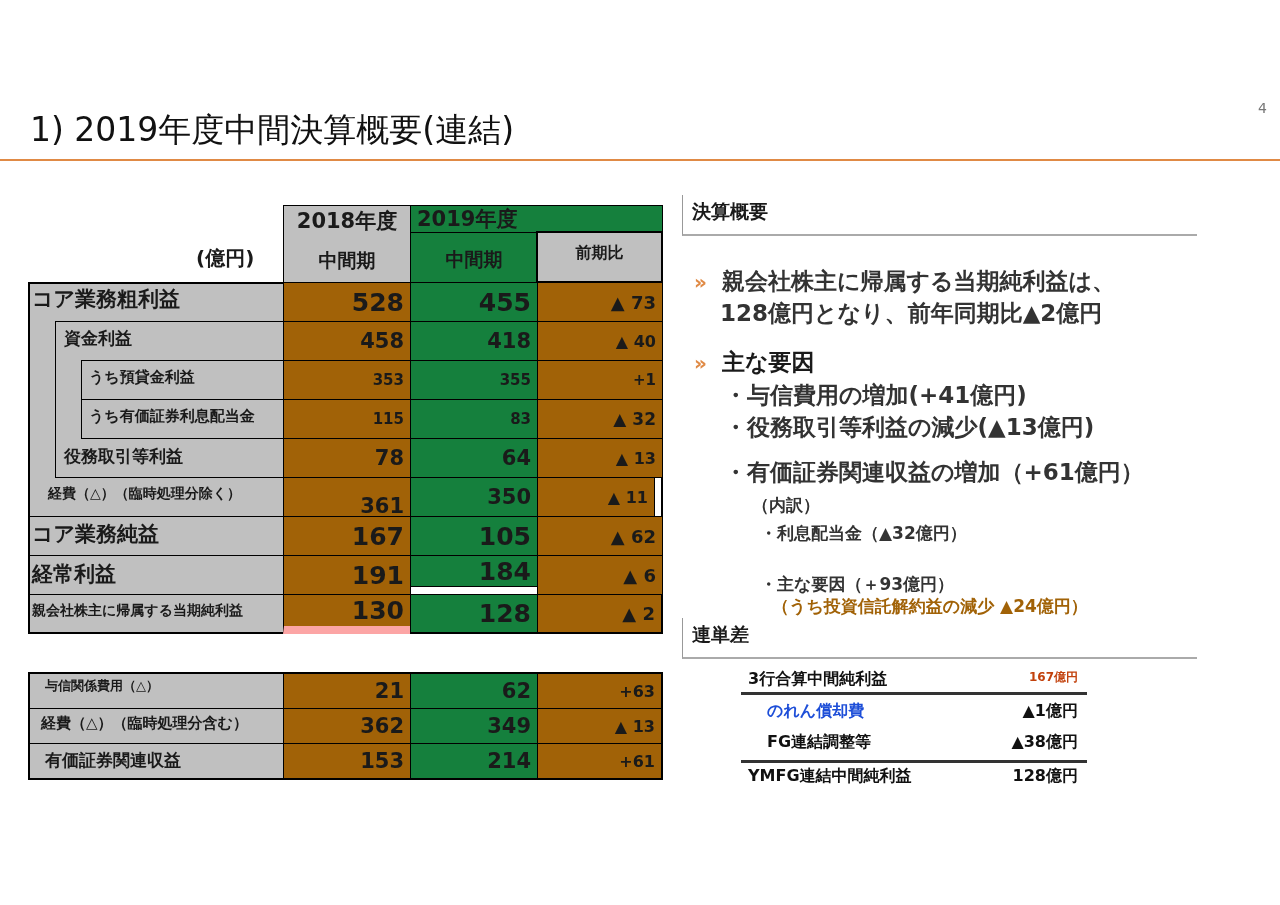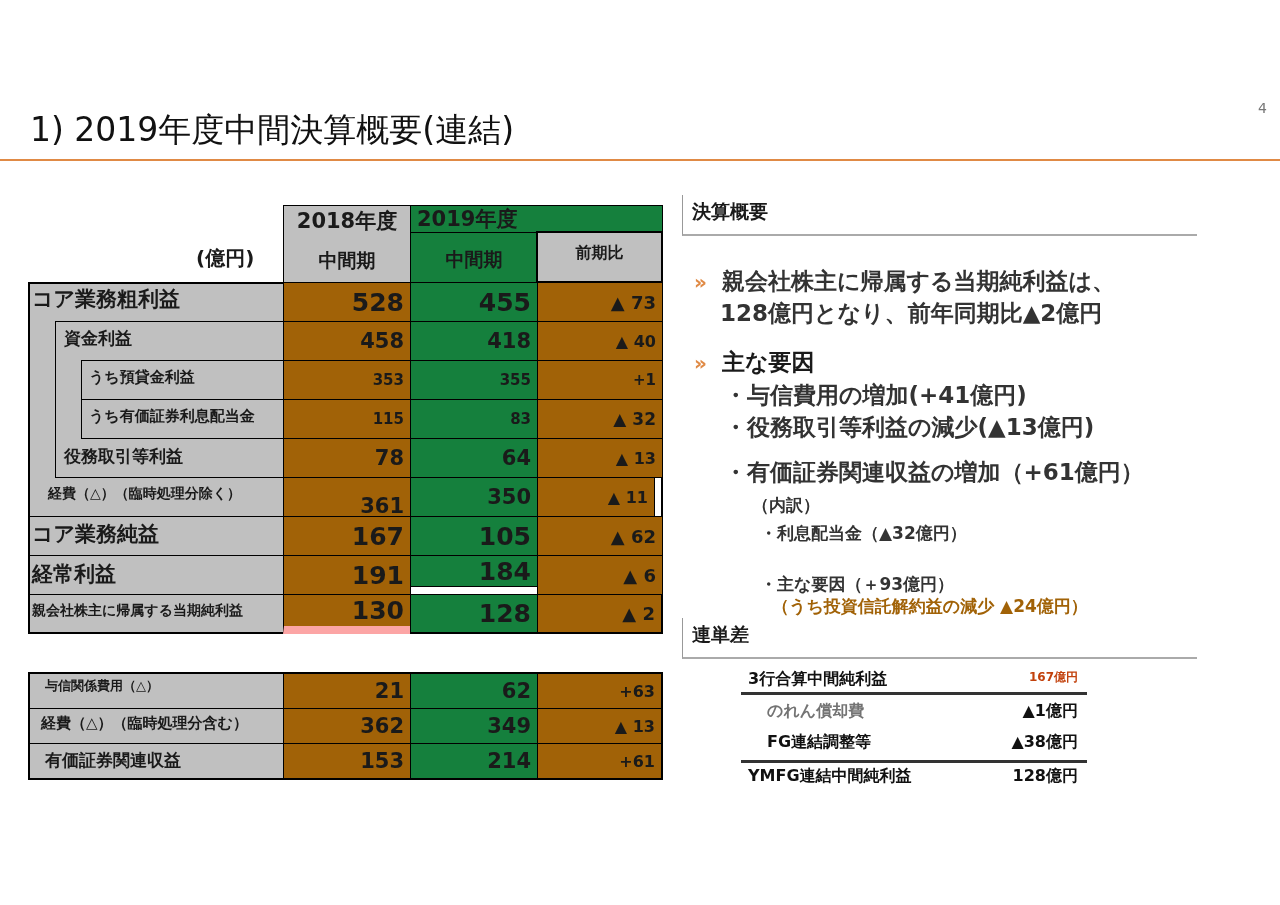--- a/index.html
+++ b/index.html
@@ -156,21 +156,21 @@
 
 <div>
   <div class="abs sec-box" style="left:682px; top:618px; width:515px; height:41px;">
     <span class="sec-head abs" style="left:9px; top:4px;">連単差</span>
   </div>
 
   <div class="abs bl" style="left:748px; top:669px; font-size:16px; color:#111;">3行合算中間純利益</div>
   <div class="abs bl" style="left:960px; top:669px; width:118px; text-align:right; font-size:12px; color:#c2410c;">167億円</div>
   <div class="abs" style="left:741px; top:692px; width:346px; height:3px; background:#333;"></div>
 
-  <div class="abs bl" style="left:767px; top:701px; font-size:16px; color:#737373;">のれん償却費</div>
+  <div class="abs bl" style="left:767px; top:701px; font-size:16px; color:#1d4ed8;">のれん償却費</div>
   <div class="abs bl" style="left:960px; top:701px; width:118px; text-align:right; font-size:16px; color:#111;">▲1億円</div>
 
   <div class="abs bl" style="left:767px; top:732px; font-size:16px; color:#111;">FG連結調整等</div>
   <div class="abs bl" style="left:960px; top:732px; width:118px; text-align:right; font-size:16px; color:#111;">▲38億円</div>
   <div class="abs" style="left:741px; top:760px; width:346px; height:3px; background:#333;"></div>
 
   <div class="abs bl" style="left:748px; top:766px; font-size:16px; color:#111;">YMFG連結中間純利益</div>
   <div class="abs bl" style="left:960px; top:766px; width:118px; text-align:right; font-size:16px; color:#111;">128億円</div>
 </div>
 

